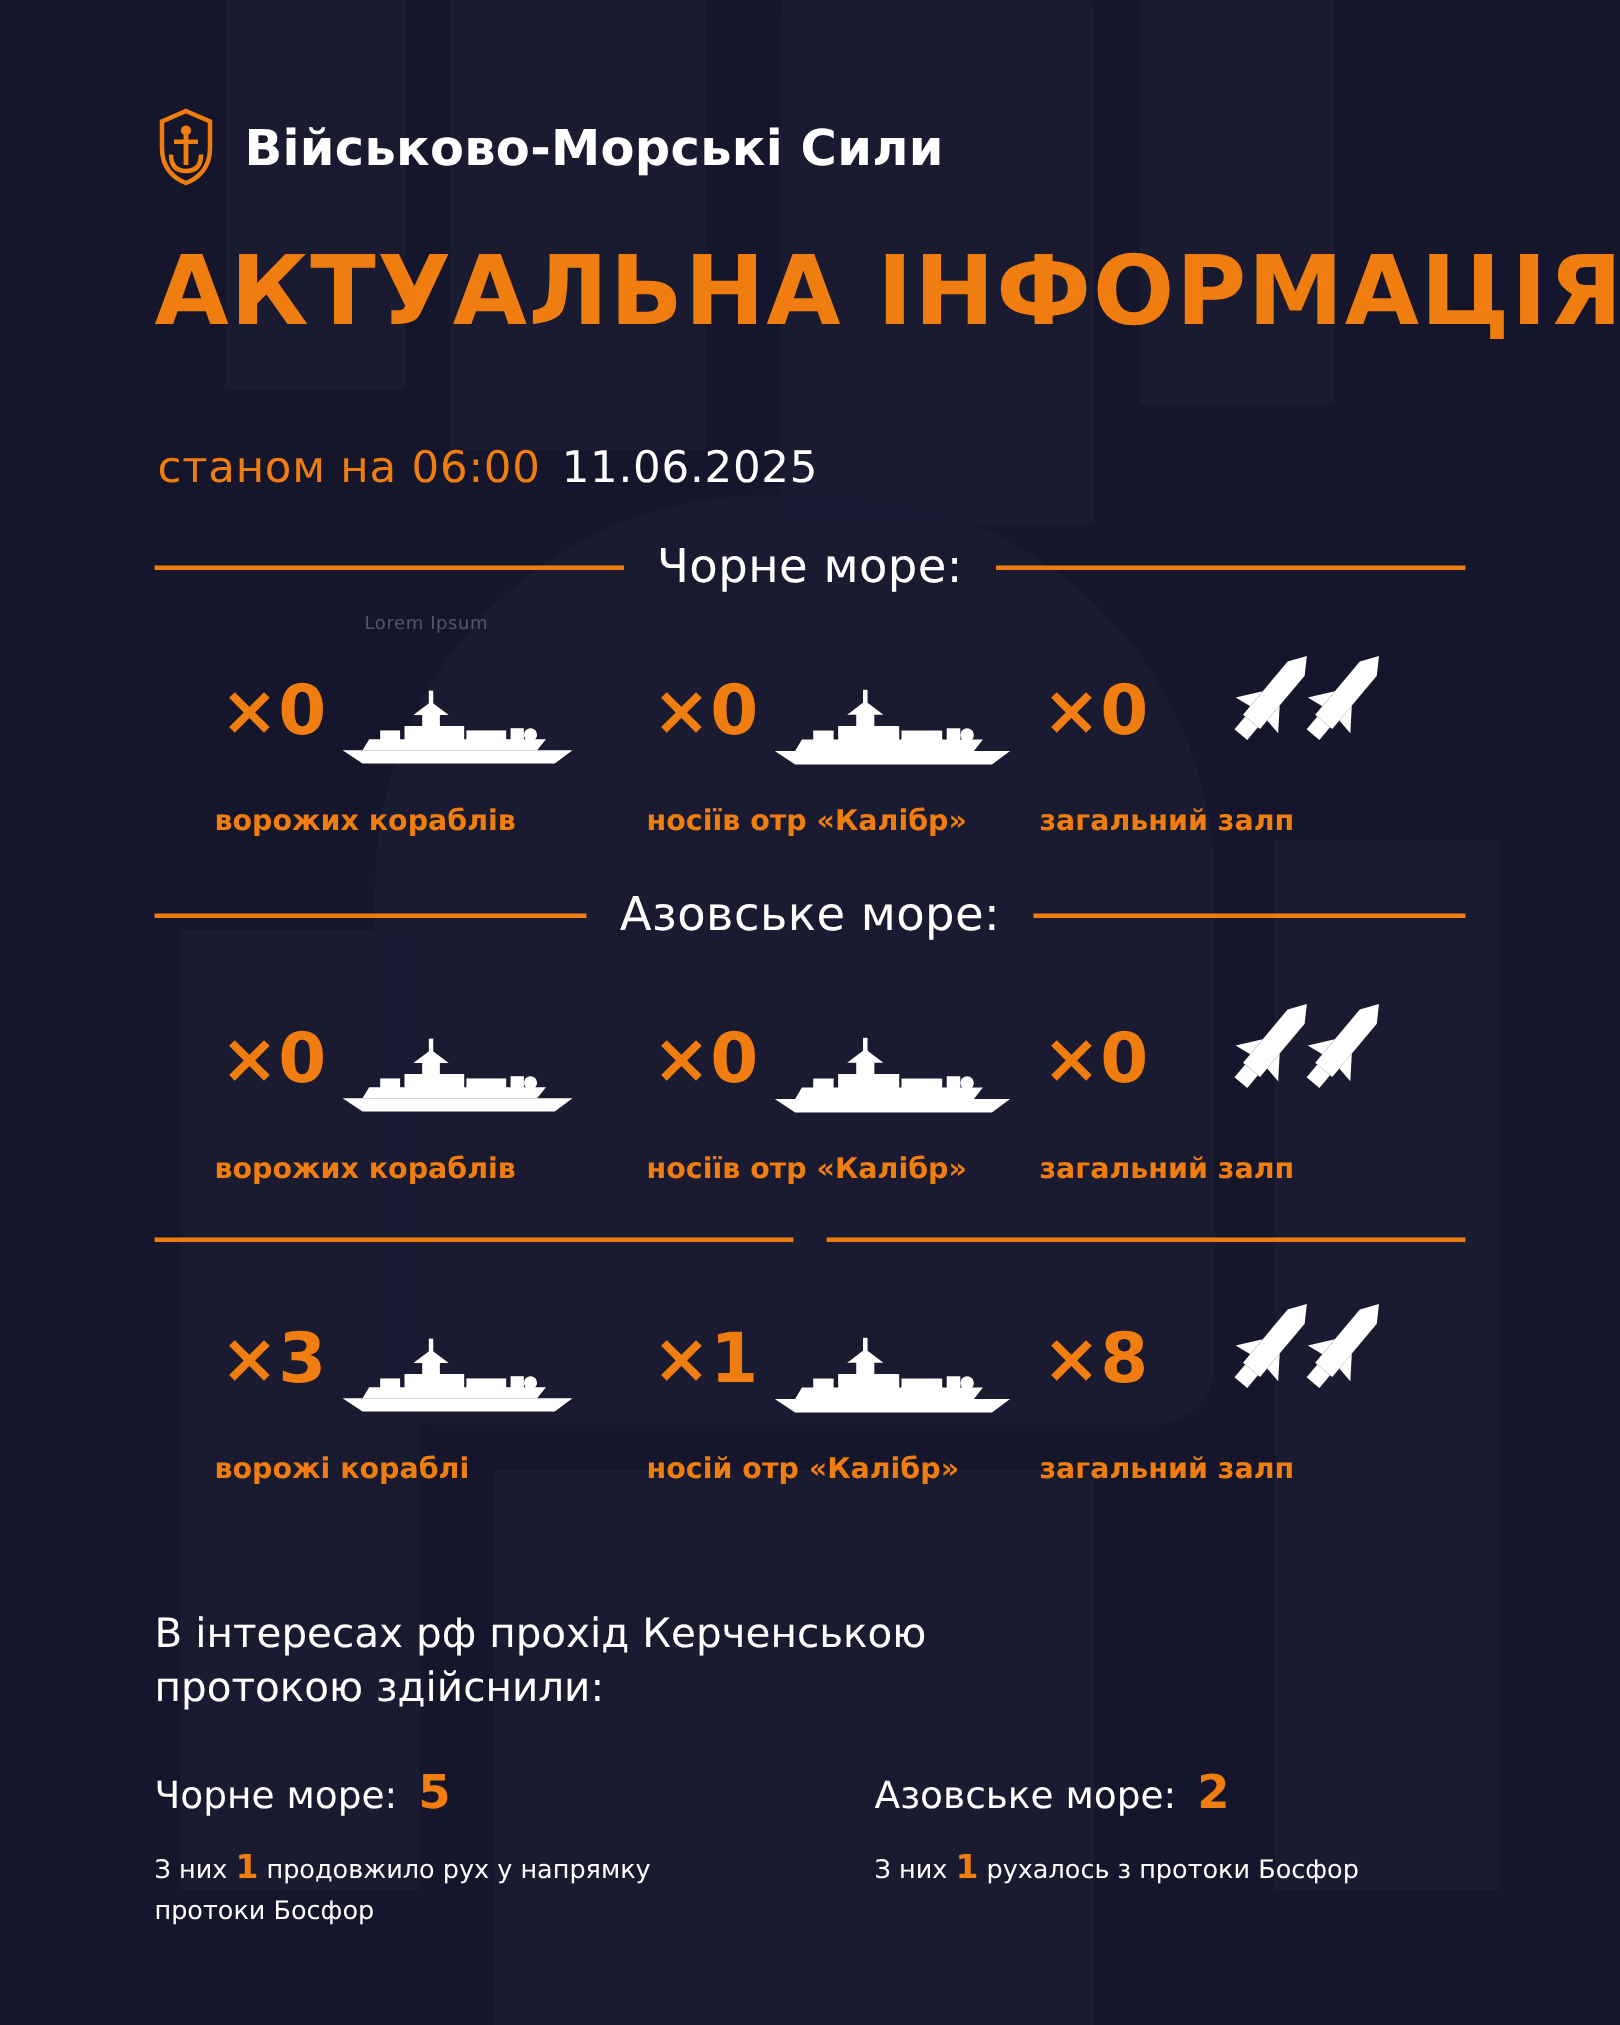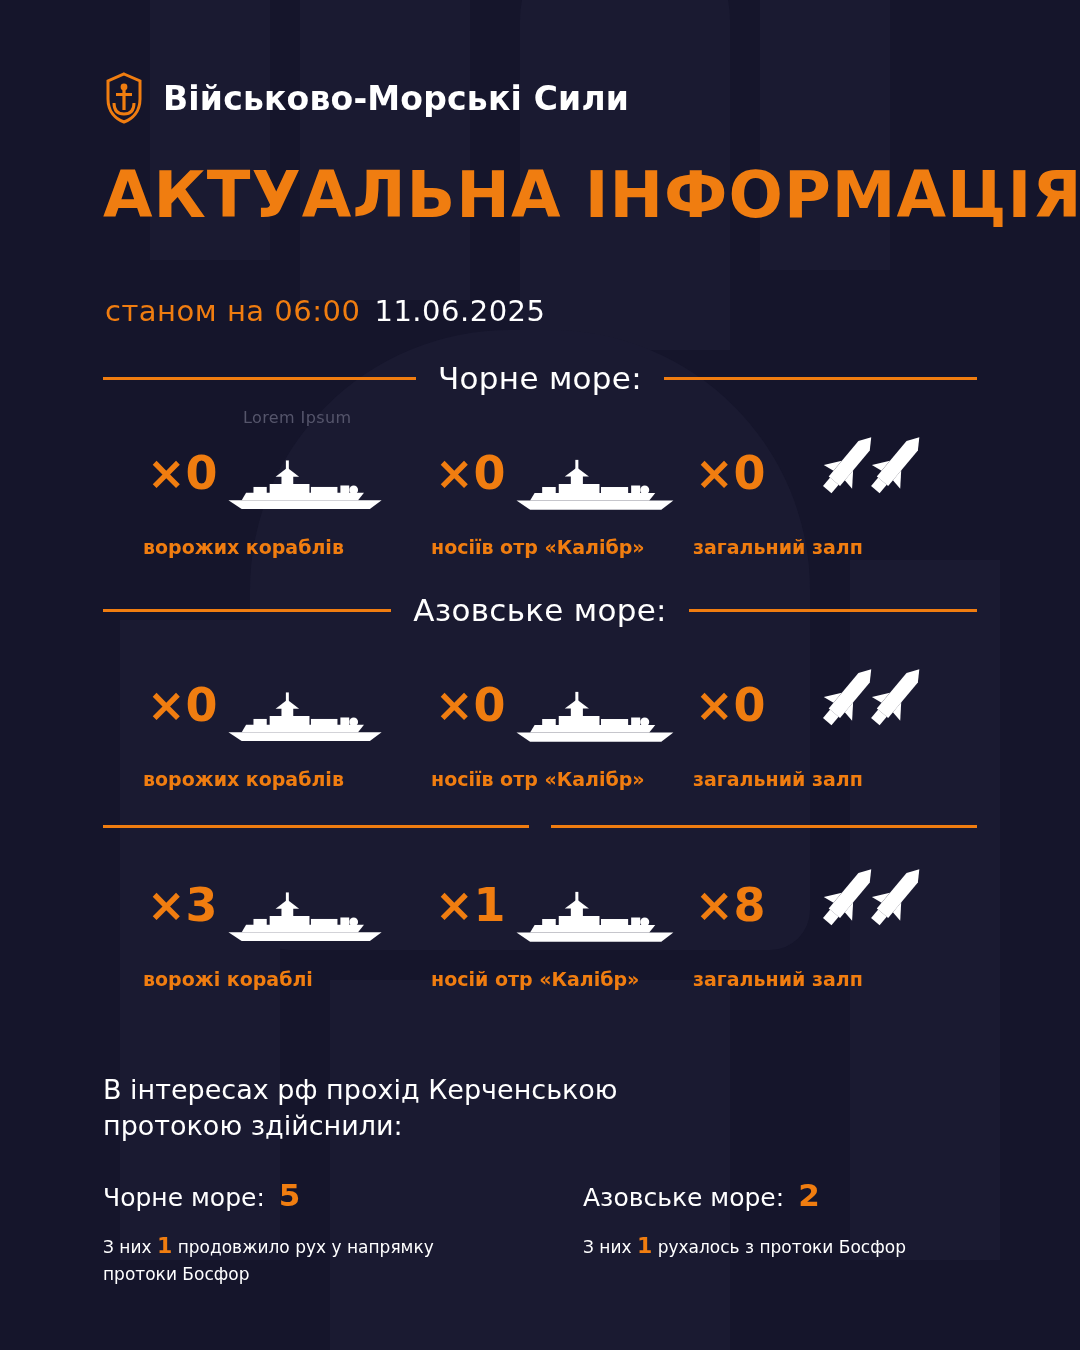--- a/index.html
+++ b/index.html
@@ -132,21 +132,21 @@
     margin-top: 12px;
     white-space: nowrap;
   }
   .cell.c1 .caption { padding-left: 40px; }
   .cell.c2 .caption { padding-left: 36px; }
   .cell.c3 .caption { padding-left: 6px; }
   .watermark {
     position: absolute;
     left: 140px;
     top: -6px;
-    font-size: 16px;
+    font-size: 12px;
     color: #55556b;
     letter-spacing: .4px;
   }
 
   
   .footer { position: absolute; left: 103px; top: 1072px; width: 900px; }
   .footer-title {
     font-size: 27px;
     color: #ffffff;
     line-height: 1.35;

